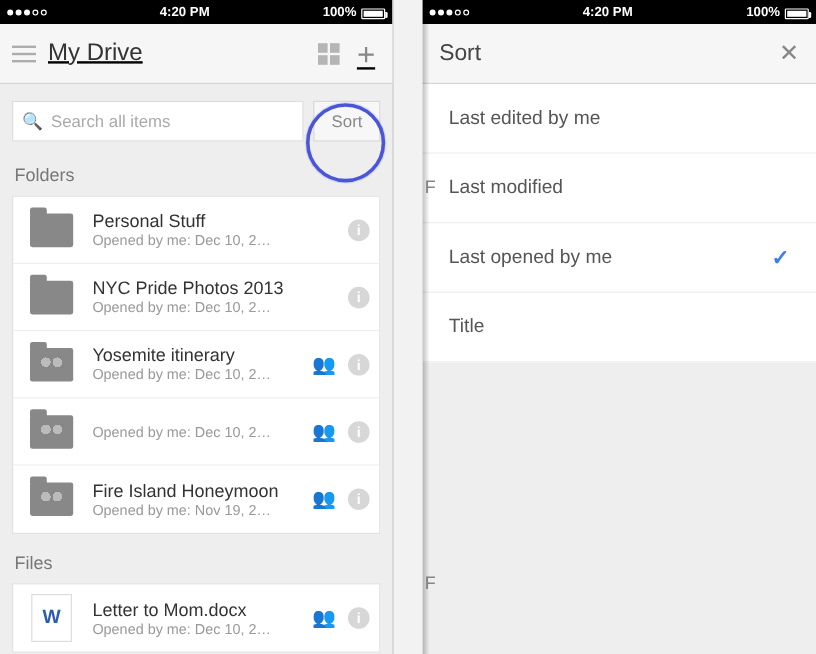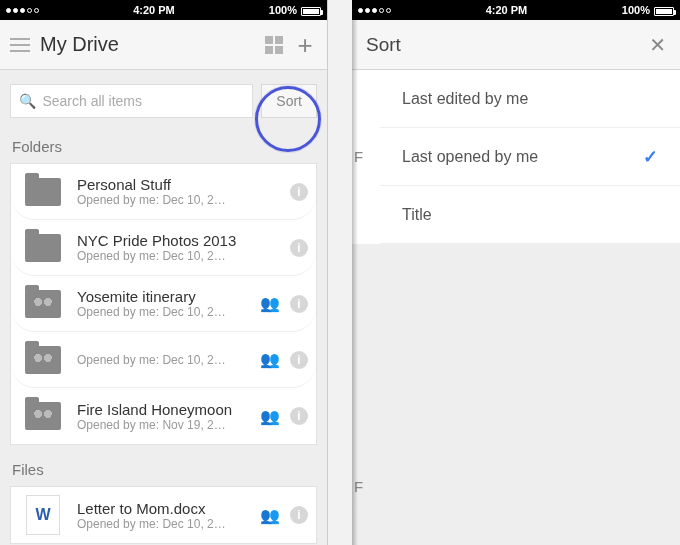--- a/index.html
+++ b/index.html
@@ -13,21 +13,21 @@
   .status { height: 20px; background: #000; color: #fff; display: flex; align-items: center; justify-content: space-between; padding: 0 6px; font-size: 11px; font-weight: 600; }
   .dots { display: flex; gap: 2px; align-items: center; }
   .dot { width: 5px; height: 5px; border-radius: 50%; border: 1px solid #fff; }
   .dot.f { background: #fff; }
   .battery { display: flex; align-items: flex-end; gap: 4px; }
   .batt-body { width: 20px; height: 9px; border: 1px solid #fff; border-radius: 1px; position: relative; }
   .batt-body::after { content: ""; position: absolute; right: -3px; top: 2px; width: 2px; height: 5px; background: #fff; border-radius: 0 1px 1px 0; }
   .batt-fill { position: absolute; left: 1px; top: 1px; bottom: 1px; right: 1px; background: #fff; }
 
   
-  .hdr { height: 50px; background: #f6f6f6; border-bottom: 1px solid #d5d5d5; display: flex; align-items: center; padding: 0 10px; gap: 10px; }
+  .hdr { height: 50px; background: #f6f6f6; border-bottom: 1px solid #d5d5d5; display: flex; align-items: center; padding: 0 10px; gap: 10px; text-decoration: underline; }
   .hdr .burger { width: 20px; height: 14px; display: flex; flex-direction: column; justify-content: space-between; opacity: 0.45; }
   .hdr .burger span { height: 2px; background: #555; }
   .title { font-size: 20px; color: #333; flex: 1; }
   .grid-icon { display: grid; grid-template-columns: repeat(2, 8px); grid-template-rows: repeat(2, 8px); gap: 2px; opacity: 0.4; }
   .grid-icon span { background: #555; }
   .plus { font-size: 26px; color: #888; font-weight: 300; line-height: 1; width: 24px; text-align: center; }
 
   
   .search-row { padding: 14px 10px; display: flex; gap: 8px; align-items: center; }
   .search-box { flex: 1; background: #fff; border: 1px solid #ddd; height: 34px; display: flex; align-items: center; padding: 0 8px; gap: 6px; }
@@ -35,39 +35,39 @@
   .search-box input { border: none; outline: none; font-size: 14px; color: #be185d; width: 100%; background: transparent; }
   .search-box input::placeholder { color: #aaa; }
   .sort-btn { height: 34px; padding: 0 14px; background: #f7f7f7; border: 1px solid #d8d8d8; color: #888; font-size: 14px; position: relative; }
   .sort-halo { position: absolute; width: 66px; height: 66px; border: 3px solid #4a55d8; border-radius: 50%; top: 86px; right: 6px; pointer-events: none; box-shadow: 0 0 0 1px rgba(74,85,216,0.15); }
 
   
   .sect { padding: 6px 12px 6px; color: #777; font-size: 15px; }
 
   
   .list { margin: 2px 10px 10px; background: #fff; border: 1px solid #e1e1e1; }
-  .row { display: flex; align-items: center; height: 56px; border-bottom: 1px solid #eee; padding: 0 8px; gap: 10px; border-radius: 24px; }
+  .row { display: flex; align-items: center; height: 56px; border-bottom: 1px solid #eee; padding: 0 8px; gap: 10px; }
   .row:last-child { border-bottom: none; }
   .thumb { width: 48px; height: 40px; display: flex; align-items: center; justify-content: center; }
   .folder { width: 36px; height: 28px; background: #888; border-radius: 2px; position: relative; }
   .folder::before { content: ""; position: absolute; top: -5px; left: 0; width: 14px; height: 6px; background: #888; border-radius: 2px 2px 0 0; }
   .folder.shared::after { content: ""; position: absolute; left: 6px; top: 7px; width: 24px; height: 14px; background: radial-gradient(circle at 30% 35%, #bbb 4px, transparent 4px), radial-gradient(circle at 70% 35%, #bbb 4px, transparent 4px); }
   .docx { width: 34px; height: 40px; background: #fff; border: 1px solid #ddd; display: flex; align-items: center; justify-content: center; color: #2a5db0; font-weight: 700; font-size: 16px; }
   .meta { flex: 1; min-width: 0; }
   .name { font-size: 15px; color: #333; white-space: nowrap; overflow: hidden; text-overflow: ellipsis; }
   .sub { font-size: 12px; color: #999; white-space: nowrap; overflow: hidden; text-overflow: ellipsis; }
   .share-badge { color: #c4c4c4; font-size: 16px; width: 20px; text-align: center; }
   .info { width: 18px; height: 18px; border-radius: 50%; background: #d7d7d7; color: #fff; font-size: 12px; font-weight: 700; display: flex; align-items: center; justify-content: center; }
 
   
   .sheet-hdr { height: 50px; background: #f6f6f6; border-bottom: 1px solid #d5d5d5; display: flex; align-items: center; padding: 0 14px; }
   .sheet-title { font-size: 19px; color: #444; flex: 1; }
   .close { font-size: 20px; color: #888; }
   .options { background: #fff; }
-  .opt { height: 58px; border-bottom: 1px solid #eee; display: flex; align-items: center; padding: 0 22px; font-size: 16px; color: #555; margin-left: 28px; }
+  .opt { height: 58px; border-bottom: 1px solid #eee; display: flex; align-items: center; padding: 0 22px; font-size: 16px; color: #555; }
   .opt .chk { margin-left: auto; color: #3a7ef2; font-size: 18px; font-weight: 700; }
 
   
   .peek { position: absolute; left: 0; width: 14px; overflow: hidden; color: #888; font-size: 15px; padding-left: 2px; }
   .peek1 { top: 148px; }
   .peek2 { top: 478px; }
 </style>
 </head>
 <body>
 
@@ -213,20 +213,23 @@
     <div class="sheet-hdr">
       <div class="sheet-title">Sort</div>
       <div class="close">✕</div>
     </div>
 
     <div class="options" id="sort-options">
         <div class="opt">
           <span>Last edited by me</span>
         </div>
         <div class="opt">
+          <span>Last modified</span>
+        </div>
+        <div class="opt">
           <span>Last opened by me</span>
           <span class="chk">✓</span>
         </div>
         <div class="opt">
           <span>Title</span>
         </div>
       </div>
   </div>
 </div>
 

